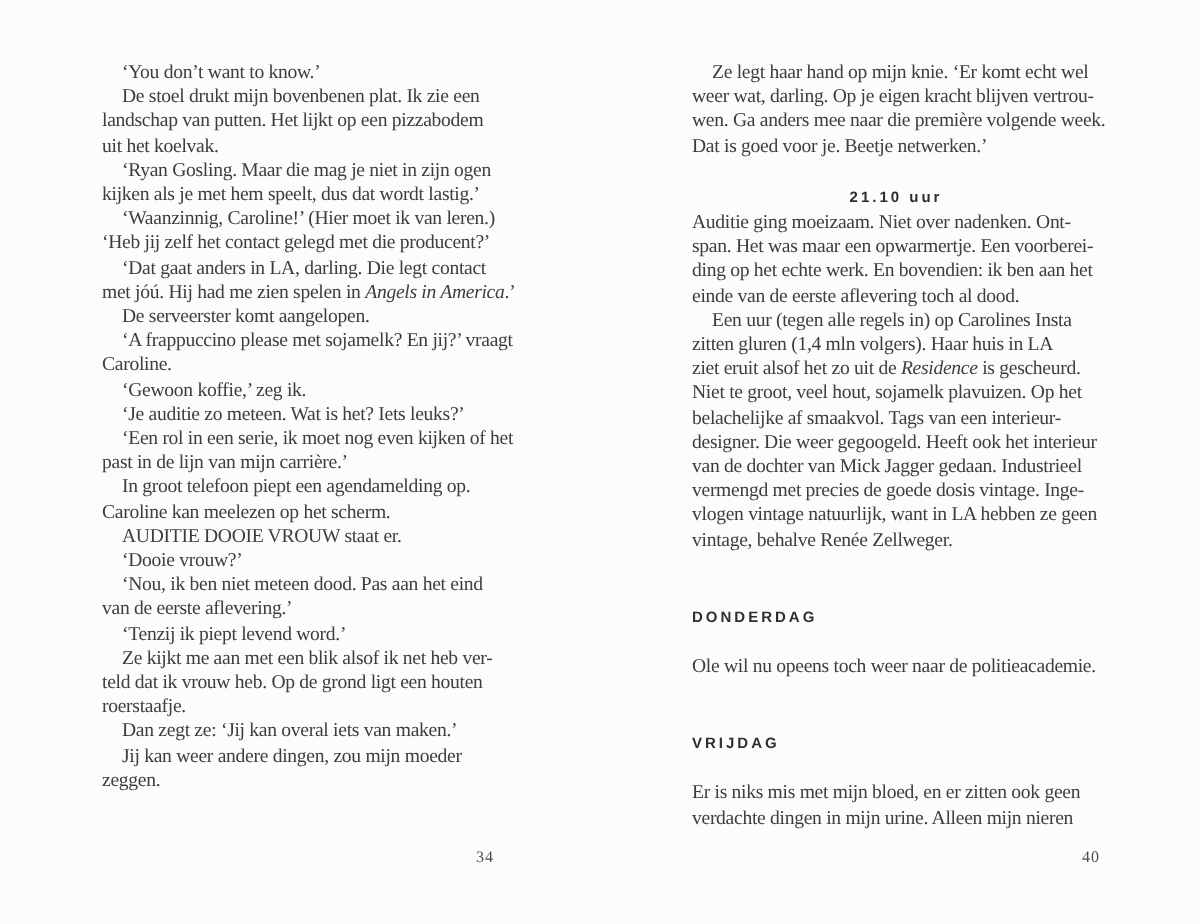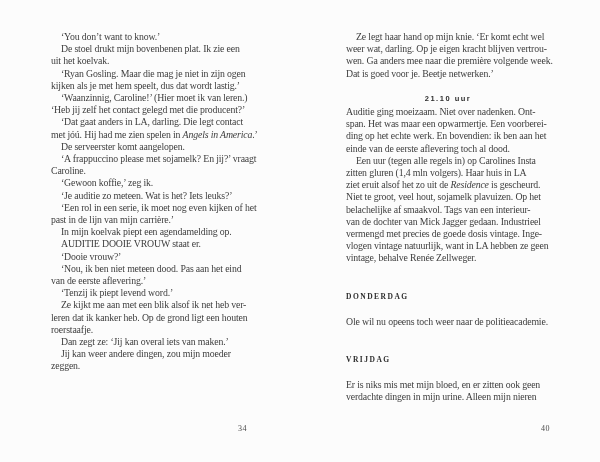--- a/index.html
+++ b/index.html
@@ -38,62 +38,64 @@
   .t-header{
     font-family:"Liberation Sans", sans-serif;
     font-weight:bold;
     font-size:7.5px;
     line-height:12.2px;
     letter-spacing:1.5px;
     color:var(--header-ink);
     white-space:nowrap;
   }
   .t-header.time{margin:13px 0 1px;text-align:center;}
-  .t-header.day{margin:26px 0 13px;font-family:Liberation Serif, serif;}
+  .t-header.day{margin:26px 0 13px;}
   .page-number{
     position:absolute;top:424px;
     font-family:"Liberation Serif", serif;
     font-size:8px;
     letter-spacing:0.5px;
     color:var(--folio-ink);
     text-align:right;
   }
   .page-left .page-number{left:51px;width:196px;}
   .page-right .page-number{left:46px;width:204px;}
 </style>
 </head>
 <body>
 
 <div class="spread">
   <div class="page page-left">
     <div class="page-content">
         <div class="t-line indent">‘You don’t want to know.’</div>
         <div class="t-line indent">De stoel drukt mijn bovenbenen plat. Ik zie een</div>
+        <div class="t-line">landschap van putten. Het lijkt op een pizzabodem</div>
         <div class="t-line">uit het koelvak.</div>
         <div class="t-line indent">‘Ryan Gosling. Maar die mag je niet in zijn ogen</div>
         <div class="t-line">kijken als je met hem speelt, dus dat wordt lastig.’</div>
         <div class="t-line indent">‘Waanzinnig, Caroline!’ (Hier moet ik van leren.)</div>
         <div class="t-line">‘Heb jij zelf het contact gelegd met die producent?’</div>
         <div class="t-line indent">‘Dat gaat anders in LA, darling. Die legt contact</div>
         <div class="t-line">met jóú. Hij had me zien spelen in <i>Angels in America</i>.’</div>
         <div class="t-line indent">De serveerster komt aangelopen.</div>
         <div class="t-line indent">‘A frappuccino please met sojamelk? En jij?’ vraagt</div>
         <div class="t-line">Caroline.</div>
         <div class="t-line indent">‘Gewoon koffie,’ zeg ik.</div>
         <div class="t-line indent">‘Je auditie zo meteen. Wat is het? Iets leuks?’</div>
         <div class="t-line indent">‘Een rol in een serie, ik moet nog even kijken of het</div>
         <div class="t-line">past in de lijn van mijn carrière.’</div>
-        <div class="t-line indent">In mijn koelvak piept een agendamelding op.</div>
+        <div class="t-line indent">In groot telefoon piept een agendamelding op.</div>
+        <div class="t-line">Caroline kan meelezen op het scherm.</div>
         <div class="t-line indent">AUDITIE DOOIE VROUW staat er.</div>
         <div class="t-line indent">‘Dooie vrouw?’</div>
         <div class="t-line indent">‘Nou, ik ben niet meteen dood. Pas aan het eind</div>
         <div class="t-line">van de eerste aflevering.’</div>
         <div class="t-line indent">‘Tenzij ik piept levend word.’</div>
         <div class="t-line indent">Ze kijkt me aan met een blik alsof ik net heb ver-</div>
-        <div class="t-line">leren dat ik kanker heb. Op de grond ligt een houten</div>
+        <div class="t-line">teld dat ik vrouw heb. Op de grond ligt een houten</div>
         <div class="t-line">roerstaafje.</div>
         <div class="t-line indent">Dan zegt ze: ‘Jij kan overal iets van maken.’</div>
         <div class="t-line indent">Jij kan weer andere dingen, zou mijn moeder</div>
         <div class="t-line">zeggen.</div>
       </div>
     <div class="page-number">34</div>
   </div>
   <div class="page page-right">
     <div class="page-content">
         <div class="t-line indent">Ze legt haar hand op mijn knie. ‘Er komt echt wel</div>
@@ -103,20 +105,21 @@
         <div class="t-header time">21.10 uur</div>
         <div class="t-line">Auditie ging moeizaam. Niet over nadenken. Ont-</div>
         <div class="t-line">span. Het was maar een opwarmertje. Een voorberei-</div>
         <div class="t-line">ding op het echte werk. En bovendien: ik ben aan het</div>
         <div class="t-line">einde van de eerste aflevering toch al dood.</div>
         <div class="t-line indent">Een uur (tegen alle regels in) op Carolines Insta</div>
         <div class="t-line">zitten gluren (1,4 mln volgers). Haar huis in LA</div>
         <div class="t-line">ziet eruit alsof het zo uit de <i>Residence</i> is gescheurd.</div>
         <div class="t-line">Niet te groot, veel hout, sojamelk plavuizen. Op het</div>
         <div class="t-line">belachelijke af smaakvol. Tags van een interieur-</div>
+        <div class="t-line">designer. Die weer gegoogeld. Heeft ook het interieur</div>
         <div class="t-line">van de dochter van Mick Jagger gedaan. Industrieel</div>
         <div class="t-line">vermengd met precies de goede dosis vintage. Inge-</div>
         <div class="t-line">vlogen vintage natuurlijk, want in LA hebben ze geen</div>
         <div class="t-line">vintage, behalve Renée Zellweger.</div>
         <div class="t-header day">DONDERDAG</div>
         <div class="t-line">Ole wil nu opeens toch weer naar de politieacademie.</div>
         <div class="t-header day">VRIJDAG</div>
         <div class="t-line">Er is niks mis met mijn bloed, en er zitten ook geen</div>
         <div class="t-line">verdachte dingen in mijn urine. Alleen mijn nieren</div>
       </div>

